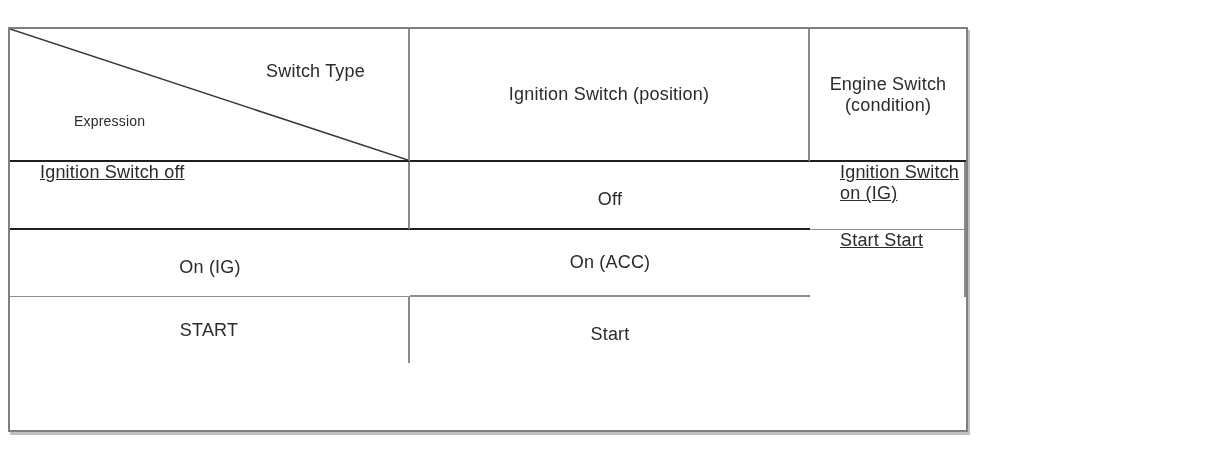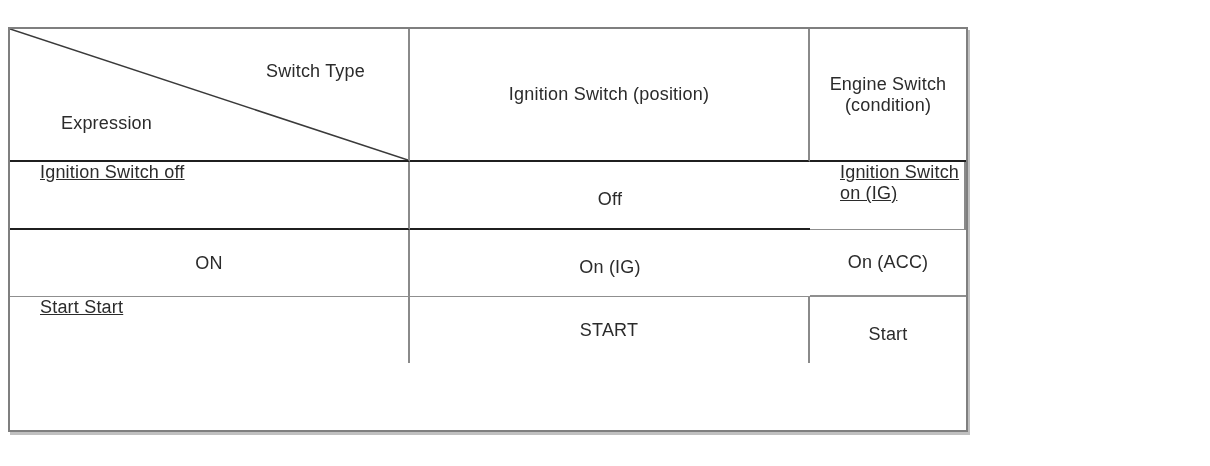--- a/index.html
+++ b/index.html
@@ -72,23 +72,23 @@
     display: block;
   }
   .corner-top-label {
     position: absolute;
     top: 32px;
     right: 43px;
     font-size: 18px;
   }
   .corner-bottom-label {
     position: absolute;
-    left: 51px;
+    left: 64px;
     top: 84px;
-    font-size: 18px;
+    font-size: 14px;
   }
 </style>
 </head>
 <body>
 
 <div class="switch-table">
 
   <div class="cell col-1 hdr-row corner">
     <svg viewBox="0 0 398 131" preserveAspectRatio="none">
       <line x1="0" y1="0" x2="398" y2="131" stroke="#3a3a3a" stroke-width="1.6"></line>
@@ -106,23 +106,20 @@
   <div class="cell col-1 body-r0 expr">
     <span>Ignition Switch off</span>
   </div>
   <div class="cell body-r0 center">
     <span class="nudge-down">Off</span>
   </div>
 
   <div class="cell col-1 body-r1 expr">
     <span>Ignition Switch on (IG)</span>
   </div>
-  <div class="cell col-2 body-r1 center">
-    <span>ON</span>
-  </div>
   <div class="cell body-r1 center">
     <span class="nudge-down">On (IG)</span>
   </div>
 
   <div class="cell body-r2 center">
     <span>On (ACC)</span>
   </div>
 
   <div class="cell col-1 expr">
     <span>Start Start</span>

